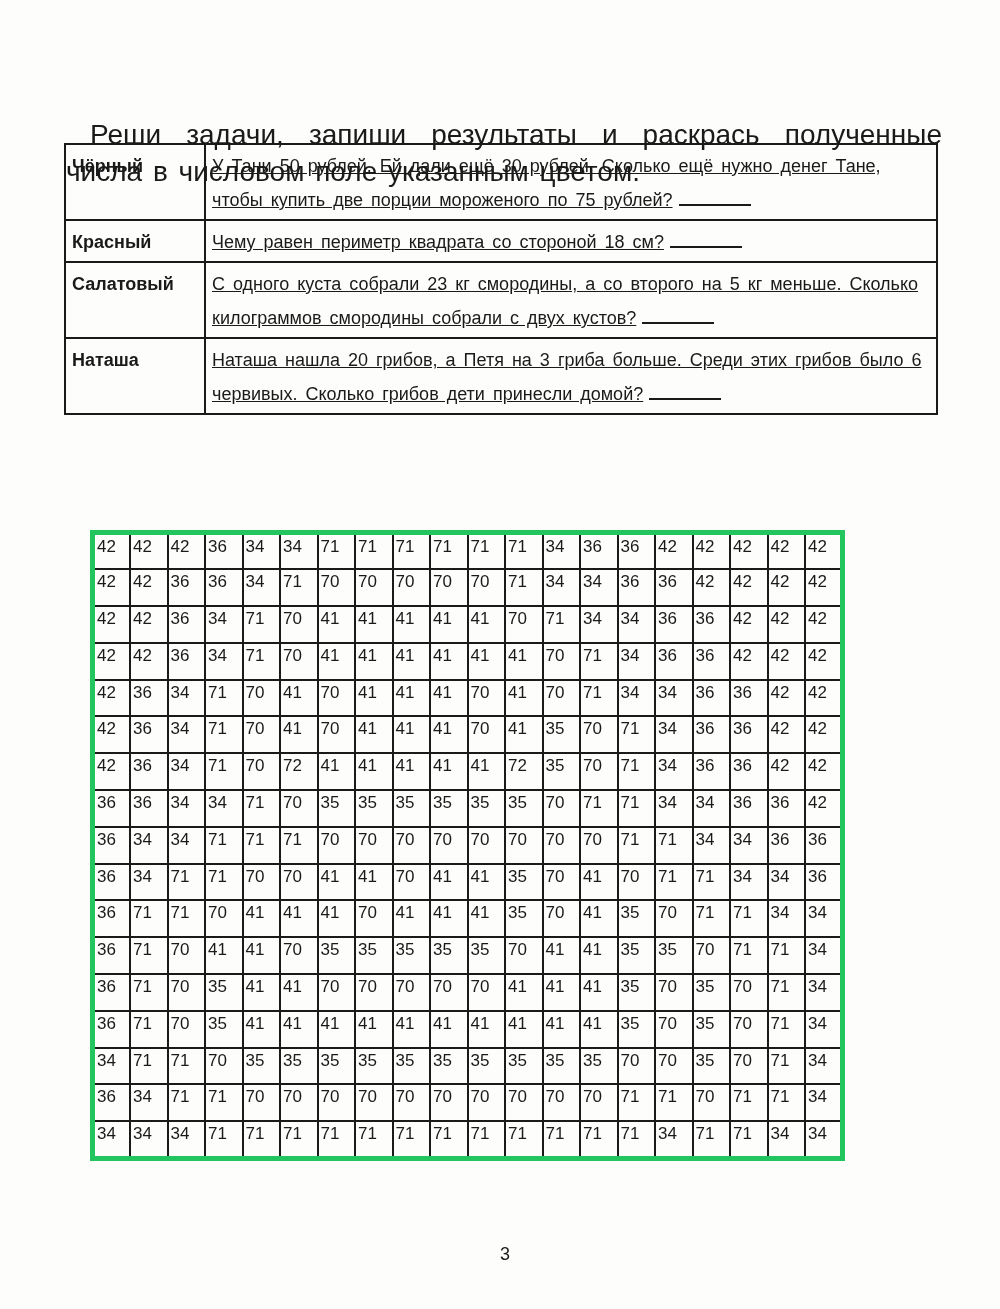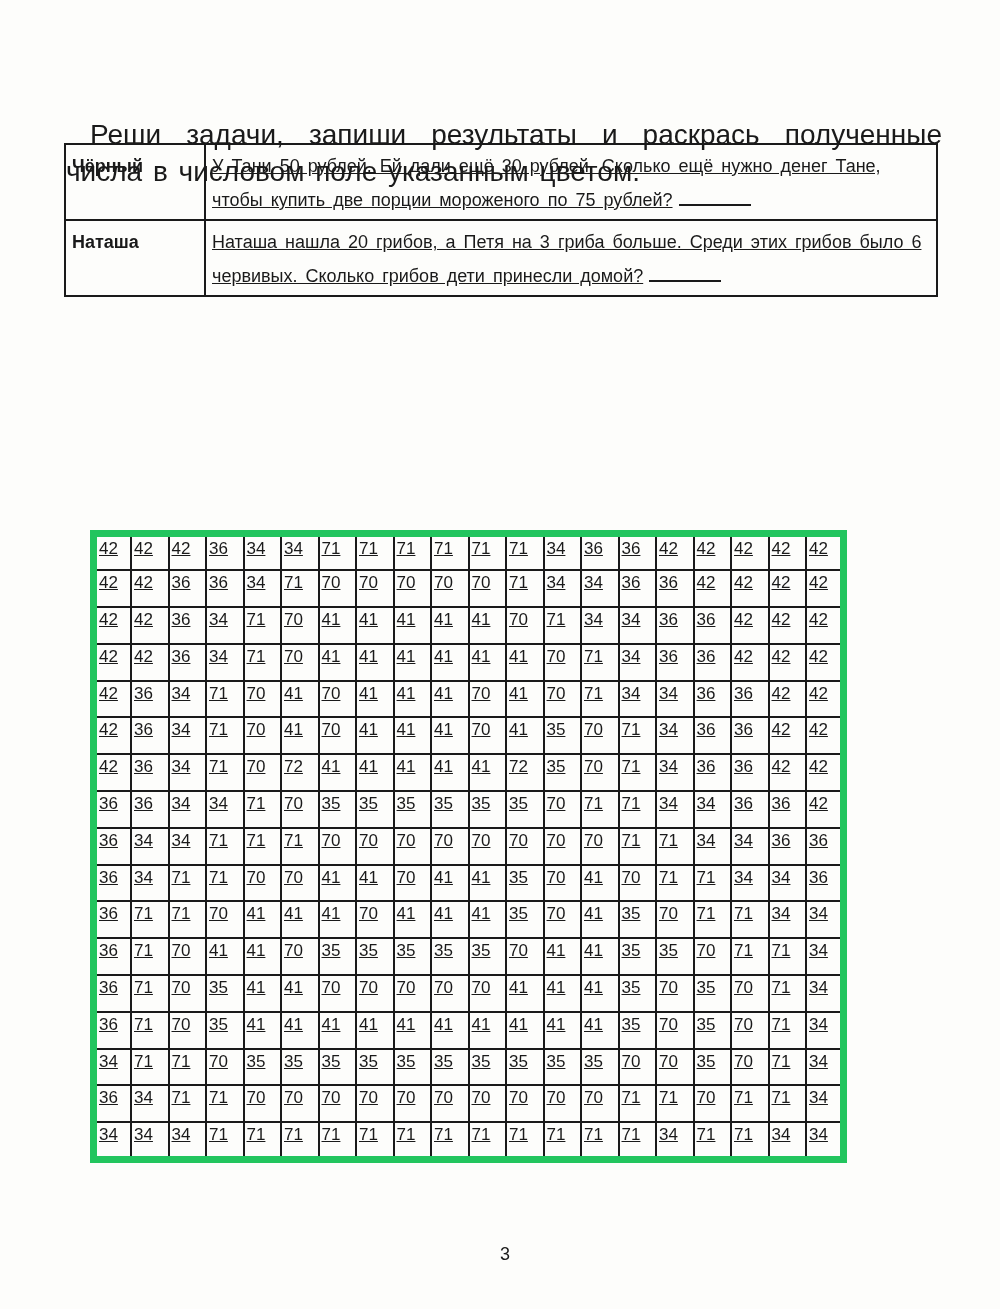--- a/index.html
+++ b/index.html
@@ -19,21 +19,21 @@
     }
     .tasks td {
       border: 2px solid #1a1a1a; vertical-align: top;
       font-size: 18px; line-height: 34px; padding: 4px 6px 2px 6px;
     }
     .tasks td.color-label { width: 126px; font-weight: bold; padding-left: 6px; }
     .tasks td.task-text { word-spacing: 3px; text-decoration: underline; }
     .blank { display: inline-block; width: 72px; border-bottom: 2px solid #1a1a1a; height: 20px; vertical-align: baseline; margin-left: 6px; }
     .grid {
       position: absolute; left: 90px; top: 530px;
-      border-collapse: collapse; border: 7px solid #22c55e; text-decoration: underline;
+      border-collapse: collapse; border: 5px solid #22c55e;
     }
     .grid td {
       border: 2px solid #1a1a1a; width: 37.5px; height: 36.8px;
       padding: 0 0 0 2px; vertical-align: top;
       font-size: 17px; line-height: 24px; box-sizing: border-box;
     }
     .page-number {
       position: absolute; left: 0; width: 1010px; top: 1244px;
       text-align: center; font-size: 18px;
     }
@@ -43,20 +43,28 @@
 
 <p class="instruction">Реши задачи, запиши результаты и раскрась полученные числа в числовом поле указанным цветом.</p>
 
 <table class="tasks">
   <tbody>
     <tr>
       <td class="color-label">Чёрный</td>
       <td class="task-text"><span>У Тани 50 рублей. Ей дали ещё 30 рублей. Сколько ещё нужно денег Тане, чтобы купить две порции мороженого по 75 рублей?</span><span class="blank"></span></td>
     </tr>
     <tr>
+      <td class="color-label">Красный</td>
+      <td class="task-text"><span>Чему равен периметр квадрата со стороной 18 см?</span><span class="blank"></span></td>
+    </tr>
+    <tr>
+      <td class="color-label">Салатовый</td>
+      <td class="task-text"><span>С одного куста собрали 23 кг смородины, а со второго на 5 кг меньше. Сколько килограммов смородины собрали с двух кустов?</span><span class="blank"></span></td>
+    </tr>
+    <tr>
       <td class="color-label">Наташа</td>
       <td class="task-text"><span>Наташа нашла 20 грибов, а Петя на 3 гриба больше. Среди этих грибов было 6 червивых. Сколько грибов дети принесли домой?</span><span class="blank"></span></td>
     </tr>
   </tbody>
 </table>
 
 <table class="grid">
   <tbody id="grid-body">
       <tr>
         <td>42</td>

